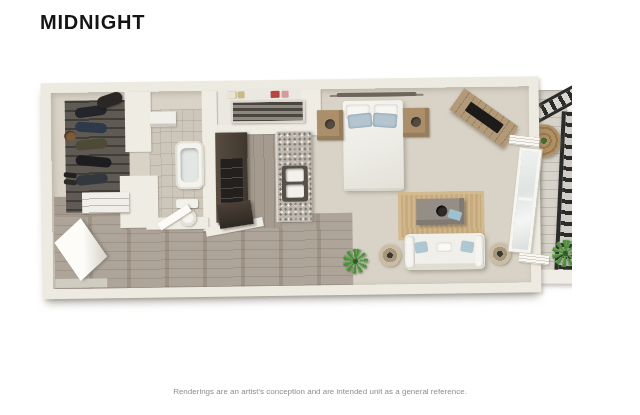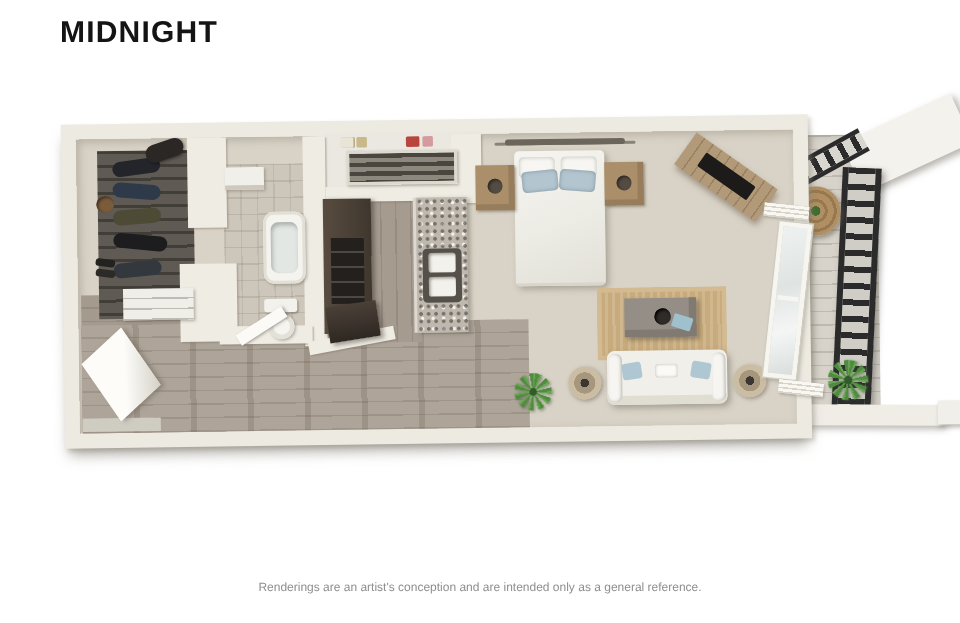--- a/index.html
+++ b/index.html
@@ -1,18 +1,18 @@
 <!DOCTYPE html>
 <html><head>
 <meta charset="utf-8">
 <style>
   html,body{margin:0;padding:0;}
   body{width:640px;height:415px;overflow:hidden;background:#ffffff;
        font-family:"Liberation Sans", sans-serif;}
-  .page{position:relative;width:640px;height:415px;background:#ffffff;overflow:hidden;}
+  .page{position:relative;width:572px;height:415px;background:#ffffff;overflow:hidden;}
 
   
   .title{position:absolute;left:40px;top:11px;margin:0;font-size:20px;font-weight:bold;
          letter-spacing:.8px;color:#141414;}
   .disclaimer{position:absolute;left:0;width:640px;text-align:center;color:#8e8e8e;
               font-size:8px;line-height:10px;margin:0;}
   .disc1{top:387px;}
   .disc2{top:403px;}
 
   
@@ -290,15 +290,15 @@
     <div class="sliding-door-window">
       <div class="window-mullion"></div>
     </div>
     <div class="window-molding window-molding-bottom"></div>
 
     <div class="entry-threshold"></div>
     <div class="entry-door"></div>
 
   </div>
 
-  <p class="disclaimer disc1">Renderings are an artist's conception and are intended only as a general reference.</p>
+  <p class="disclaimer disc1">Renderings are an artist's conception and are intended unit as a general reference.</p>
 
 </div>
 
 </body></html>

